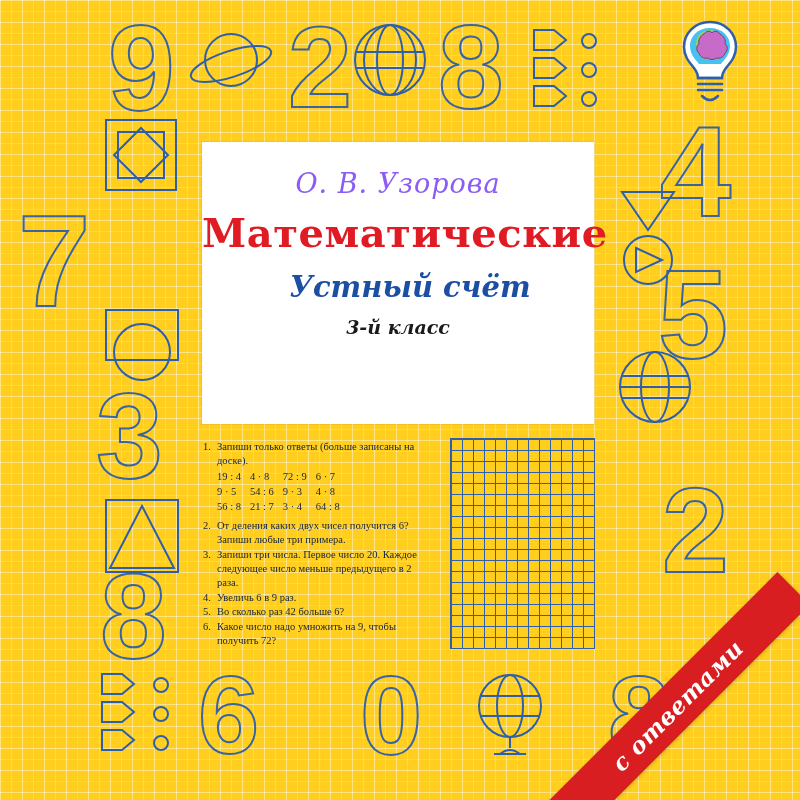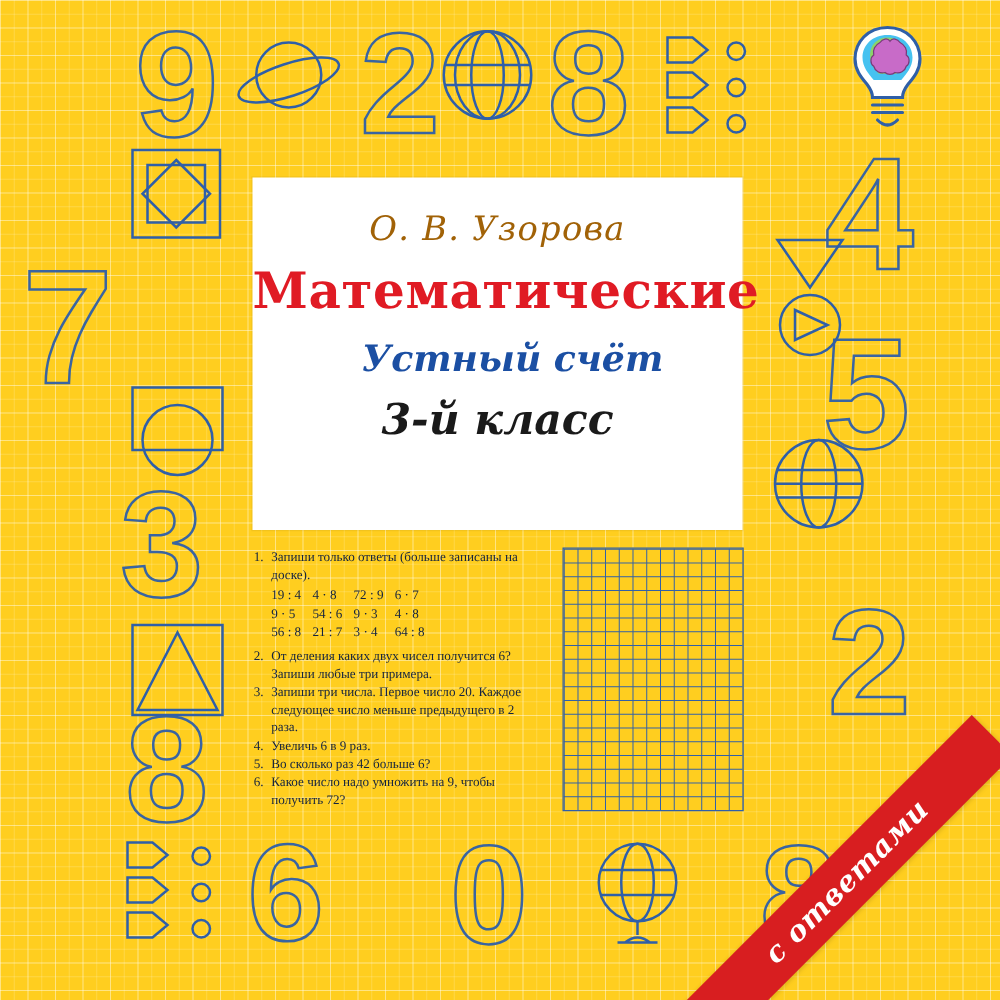--- a/index.html
+++ b/index.html
@@ -57,21 +57,21 @@
     height: 282px;
     background: #ffffff;
     box-shadow: 0 0 0 1px rgba(0,0,0,0.05);
   }
   .author {
     text-align: center;
     margin-top: 26px;
     font-family: "DejaVu Serif", serif;
     font-style: italic;
     font-size: 27px;
-    color: #a16207;
+    color: #8b5cf6;
     letter-spacing: 1px;
   }
   .main-title {
     text-align: center;
     margin-top: 12px;
     font-family: "DejaVu Serif", serif;
     font-weight: 700;
     font-size: 40px;
     line-height: 1.08;
     color: #E01B24;
@@ -86,21 +86,21 @@
     font-size: 29px;
     color: #1b4fa3;
     padding-left: 24px;
   }
   .grade {
     text-align: center;
     margin-top: 12px;
     font-family: "DejaVu Serif", serif;
     font-style: italic;
     font-weight: 700;
-    font-size: 34px;
+    font-size: 19px;
     color: #1a1a1a;
   }
 
   
   .tasks {
     position: absolute;
     left: 203px;
     top: 440px;
     width: 232px;
     font-family: "Liberation Serif", serif;

